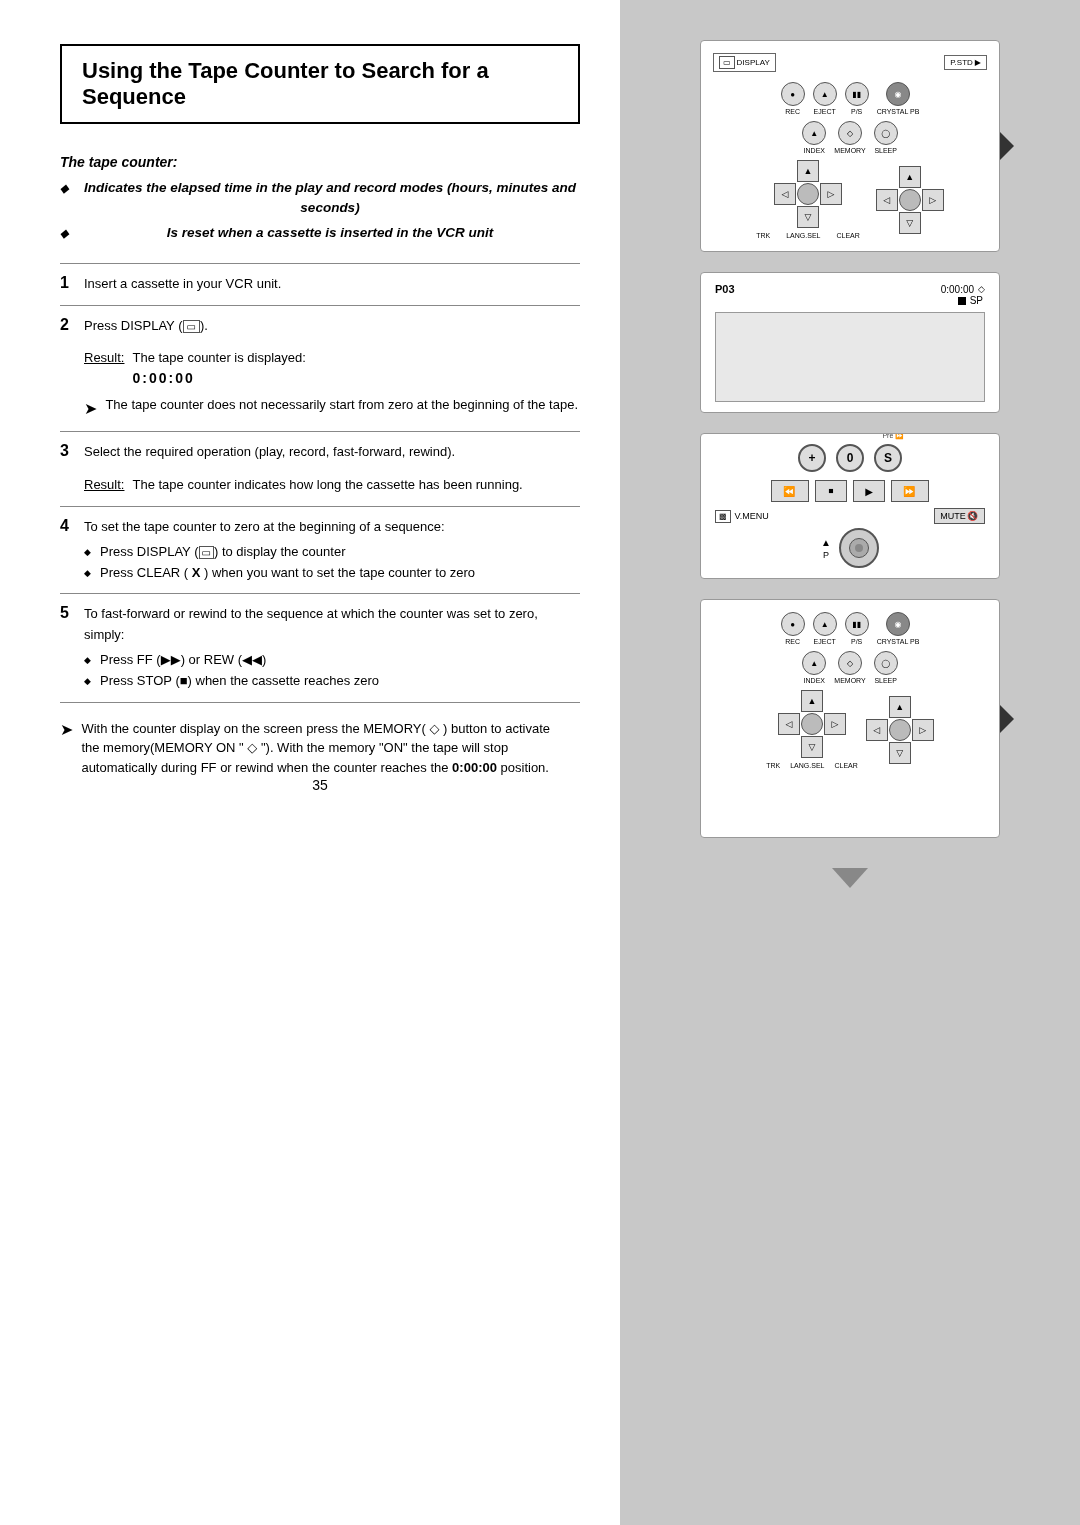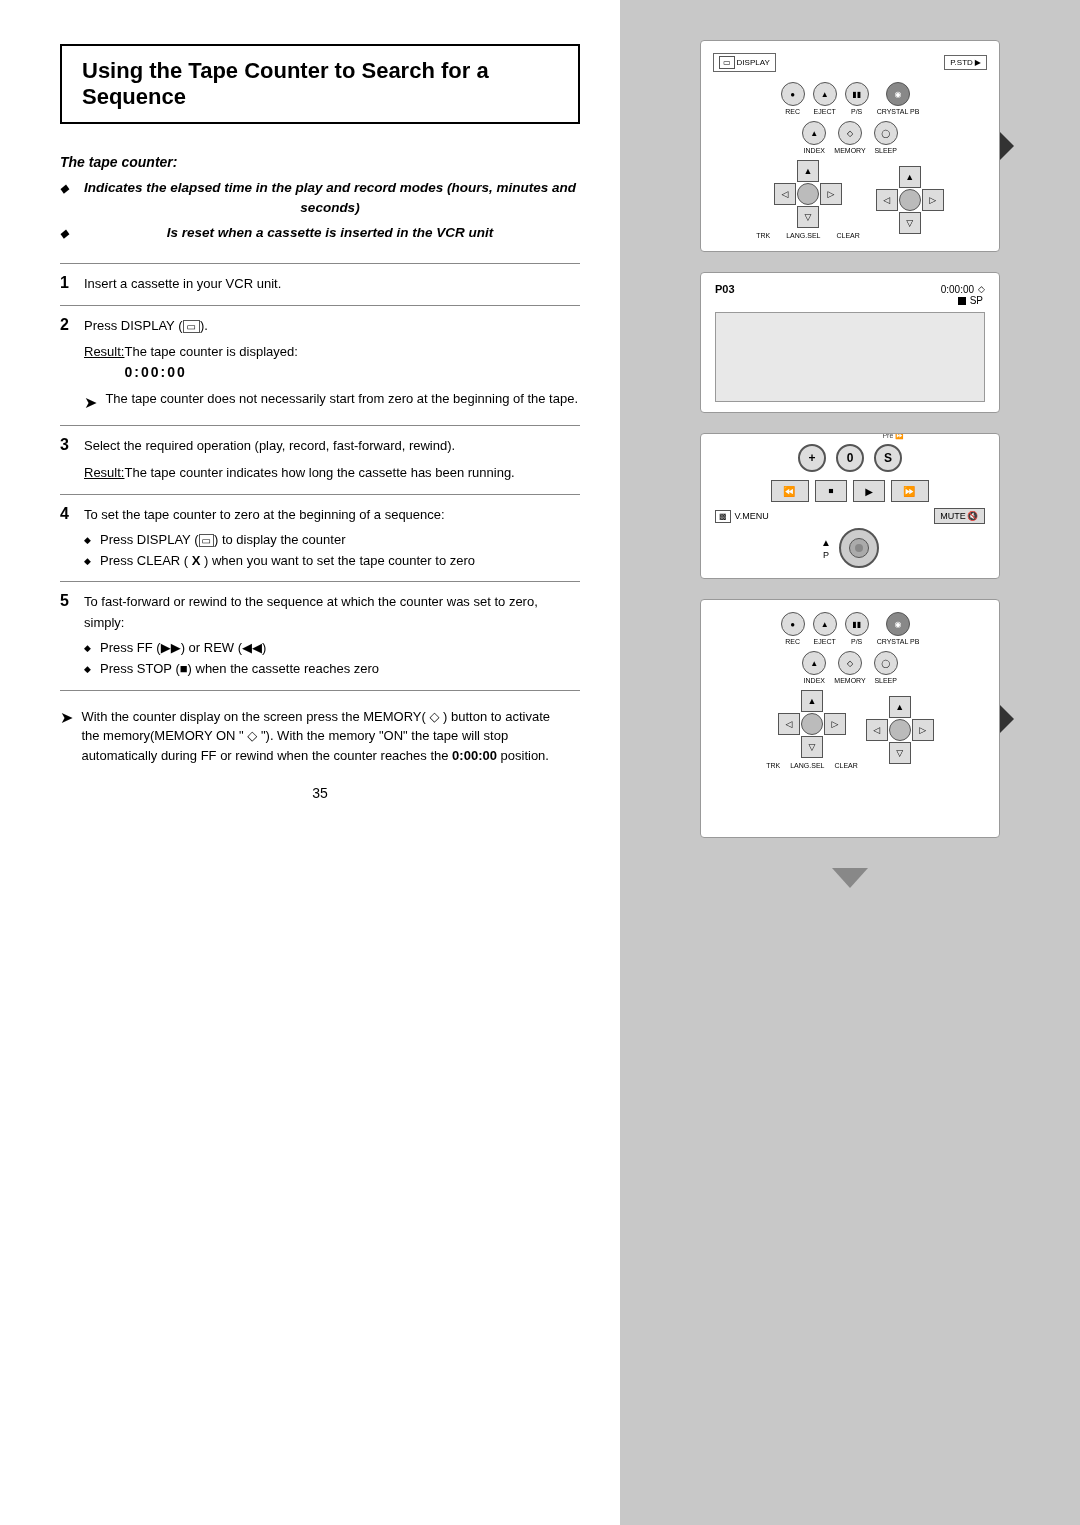--- a/index.html
+++ b/index.html
@@ -100,21 +100,22 @@
       width: 24px;
     }
     .step-content {
       vertical-align: top;
       padding: 10px 0;
       font-size: 13px;
       line-height: 1.6;
     }
     .result-row {
       display: flex;
-      margin-top: 6px;
+      gap: 8px;
+      margin-top: 12px;
     }
     .result-label {
       text-decoration: underline;
       white-space: nowrap;
       font-size: 13px;
     }
     .result-text {
       font-size: 13px;
       line-height: 1.5;
     }
@@ -161,21 +162,20 @@
       gap: 8px;
       margin-top: 16px;
       align-items: flex-start;
       padding-right: 10px;
     }
 
     
     .page-number {
       text-align: center;
       font-size: 14px;
-      margin-top: 20px;
     }
 
     
     .panel {
       background: #fff;
       border: 1px solid #999;
       width: 300px;
       position: relative;
       border-radius: 4px;
       overflow: hidden;

